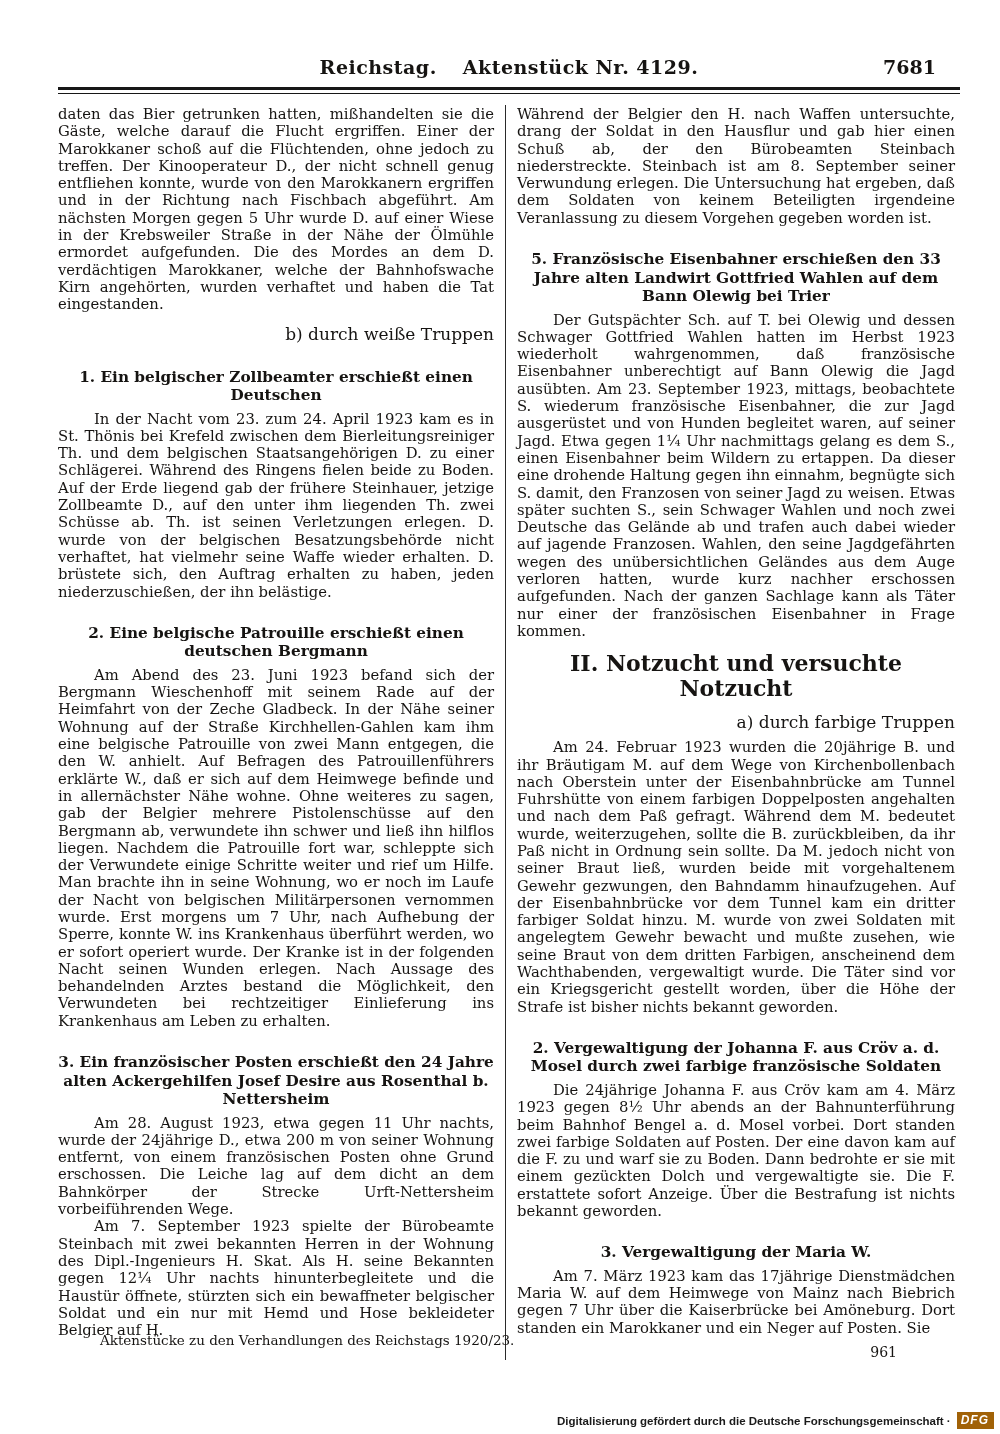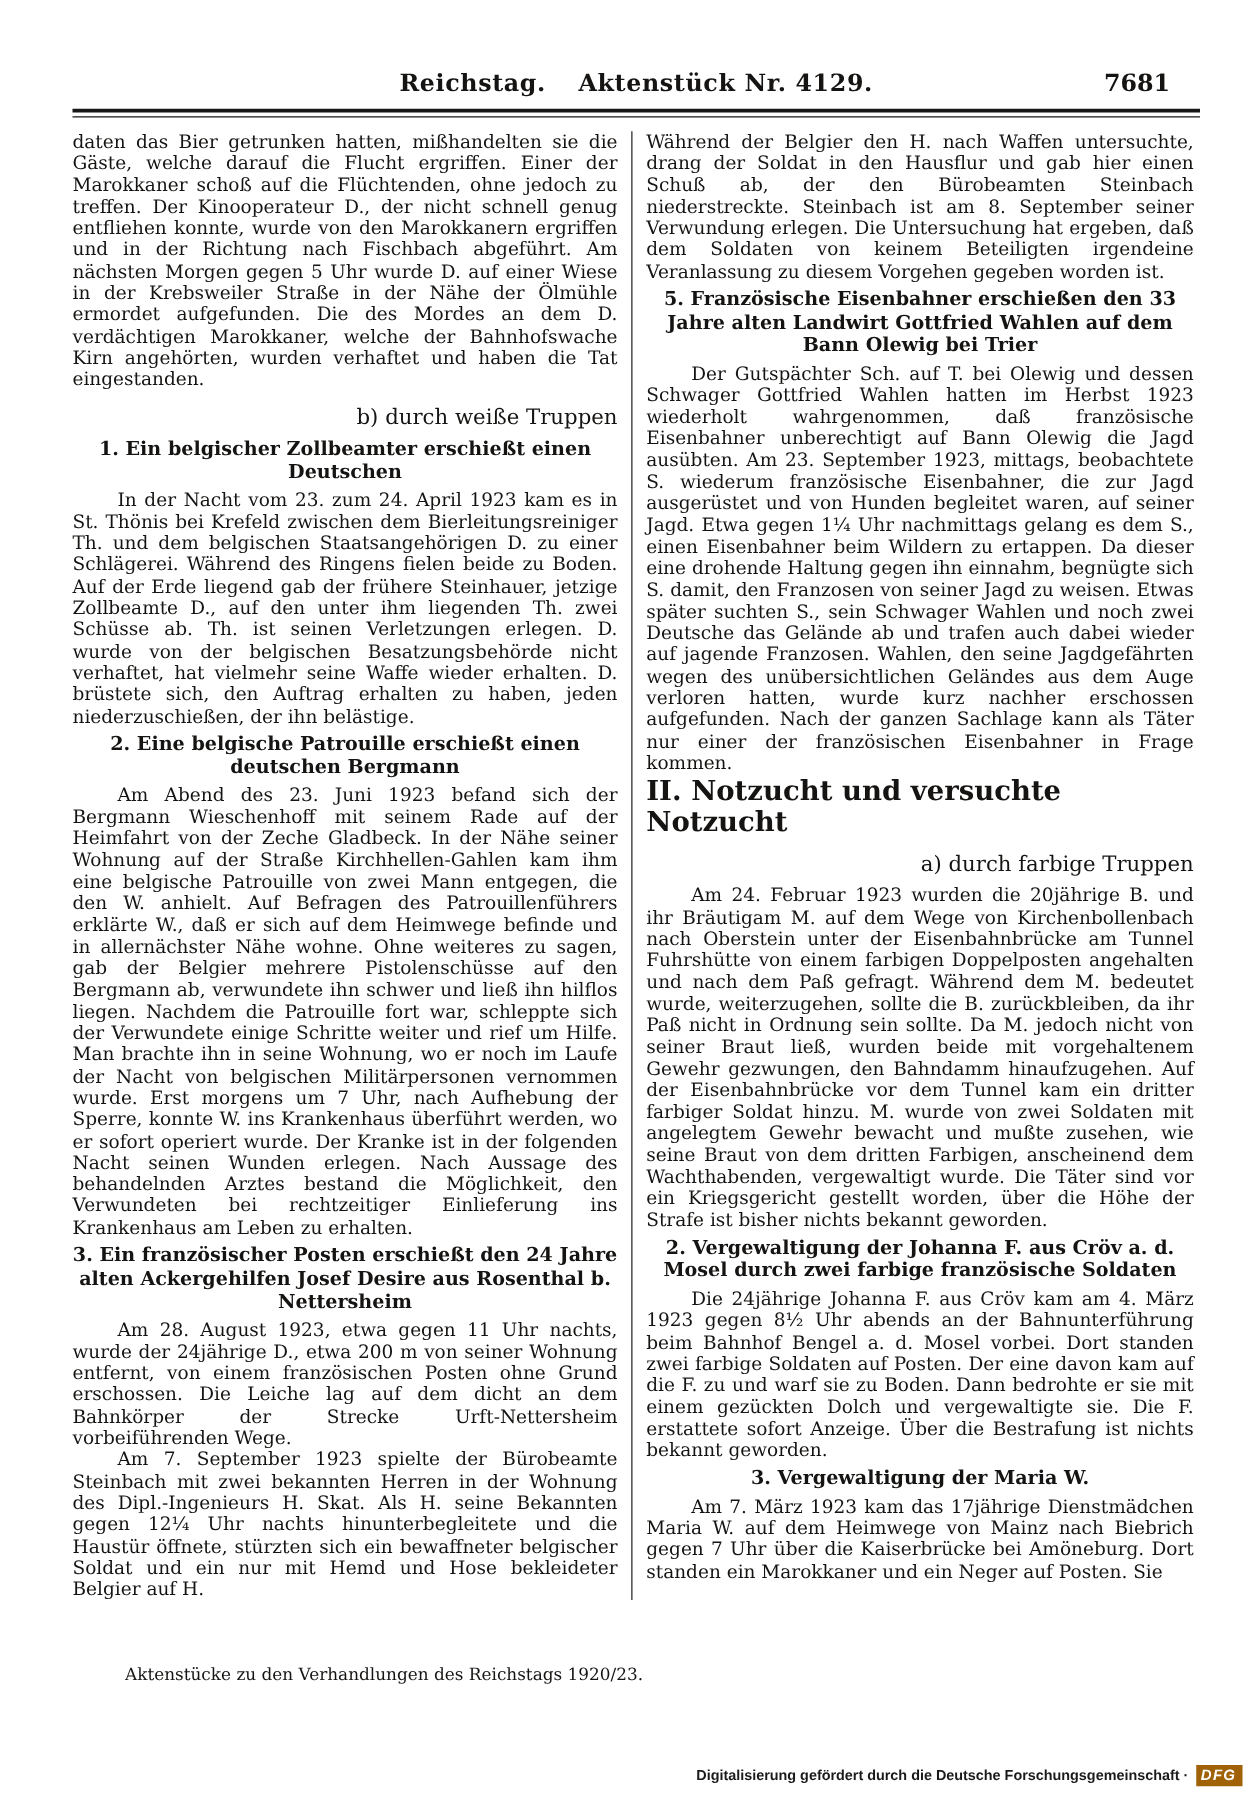--- a/index.html
+++ b/index.html
@@ -51,34 +51,34 @@
     text-align: justify;
     hyphens: manual;
   }
   .para.indent { text-indent: 36px; }
 
   .case-heading {
     font-weight: bold;
     text-align: center;
     font-size: 15.3px;
     line-height: 18.5px;
-    margin: 4px 0 5px 0;
+    margin: 24px 0 5px 0;
   }
   .sub-heading {
     text-align: right;
     font-size: 17px;
     line-height: 20px;
     margin: 11px 0 6px 0;
   }
   .chapter-heading {
-    text-align: left;
+    text-align: center;
     font-weight: bold;
     font-size: 22px;
     line-height: 25px;
-    margin: 2px 0 3px 0;
+    margin: 12px 0 3px 0;
   }
   .sheet-number {
     text-align: right;
     padding-right: 58px;
     font-size: 14px;
     margin-top: 8px;
   }
   .footnote {
     position: absolute;
     left: 100px; top: 1332px;
@@ -143,20 +143,21 @@
       <p class="para">Während der Belgier den H. nach Waffen untersuchte, drang der Soldat in den Hausflur und gab hier einen Schuß ab, der den Bürobeamten Steinbach niederstreckte. Steinbach ist am 8. September seiner Verwundung erlegen. Die Untersuchung hat ergeben, daß dem Soldaten von keinem Beteiligten irgendeine Veranlassung zu diesem Vorgehen gegeben worden ist.</p>
       <div class="case-heading">5. Französische Eisenbahner erschießen den 33 Jahre alten Landwirt Gottfried Wahlen auf dem Bann Olewig bei Trier</div>
       <p class="para indent">Der Gutspächter Sch. auf T. bei Olewig und dessen Schwager Gottfried Wahlen hatten im Herbst 1923 wiederholt wahrgenommen, daß französische Eisenbahner unberechtigt auf Bann Olewig die Jagd ausübten. Am 23. September 1923, mittags, beobachtete S. wiederum französische Eisenbahner, die zur Jagd ausgerüstet und von Hunden begleitet waren, auf seiner Jagd. Etwa gegen 1¼ Uhr nachmittags gelang es dem S., einen Eisenbahner beim Wildern zu ertappen. Da dieser eine drohende Haltung gegen ihn einnahm, begnügte sich S. damit, den Franzosen von seiner Jagd zu weisen. Etwas später suchten S., sein Schwager Wahlen und noch zwei Deutsche das Gelände ab und trafen auch dabei wieder auf jagende Franzosen. Wahlen, den seine Jagdgefährten wegen des unübersichtlichen Geländes aus dem Auge verloren hatten, wurde kurz nachher erschossen aufgefunden. Nach der ganzen Sachlage kann als Täter nur einer der französischen Eisenbahner in Frage kommen.</p>
       <div class="chapter-heading">II. Notzucht und versuchte Notzucht</div>
       <div class="sub-heading">a) durch farbige Truppen</div>
       <p class="para indent">Am 24. Februar 1923 wurden die 20jährige B. und ihr Bräutigam M. auf dem Wege von Kirchenbollenbach nach Oberstein unter der Eisenbahnbrücke am Tunnel Fuhrshütte von einem farbigen Doppelposten angehalten und nach dem Paß gefragt. Während dem M. bedeutet wurde, weiterzugehen, sollte die B. zurückbleiben, da ihr Paß nicht in Ordnung sein sollte. Da M. jedoch nicht von seiner Braut ließ, wurden beide mit vorgehaltenem Gewehr gezwungen, den Bahndamm hinaufzugehen. Auf der Eisenbahnbrücke vor dem Tunnel kam ein dritter farbiger Soldat hinzu. M. wurde von zwei Soldaten mit angelegtem Gewehr bewacht und mußte zusehen, wie seine Braut von dem dritten Farbigen, anscheinend dem Wachthabenden, vergewaltigt wurde. Die Täter sind vor ein Kriegsgericht gestellt worden, über die Höhe der Strafe ist bisher nichts bekannt geworden.</p>
       <div class="case-heading">2. Vergewaltigung der Johanna F. aus Cröv a. d. Mosel durch zwei farbige französische Soldaten</div>
       <p class="para indent">Die 24jährige Johanna F. aus Cröv kam am 4. März 1923 gegen 8½ Uhr abends an der Bahnunterführung beim Bahnhof Bengel a. d. Mosel vorbei. Dort standen zwei farbige Soldaten auf Posten. Der eine davon kam auf die F. zu und warf sie zu Boden. Dann bedrohte er sie mit einem gezückten Dolch und vergewaltigte sie. Die F. erstattete sofort Anzeige. Über die Bestrafung ist nichts bekannt geworden.</p>
       <div class="case-heading">3. Vergewaltigung der Maria W.</div>
       <p class="para indent">Am 7. März 1923 kam das 17jährige Dienstmädchen Maria W. auf dem Heimwege von Mainz nach Biebrich gegen 7 Uhr über die Kaiserbrücke bei Amöneburg. Dort standen ein Marokkaner und ein Neger auf Posten. Sie</p>
+      <div class="sheet-number">961</div>
     </div>
 
   </div>
 
   <div class="footnote">Aktenstücke zu den Verhandlungen des Reichstags 1920/23.</div>
 
   <div class="digitization">
     <span>Digitalisierung gefördert durch die Deutsche Forschungsgemeinschaft ·</span>
     <span class="dfg-logo">DFG</span>
   </div>

